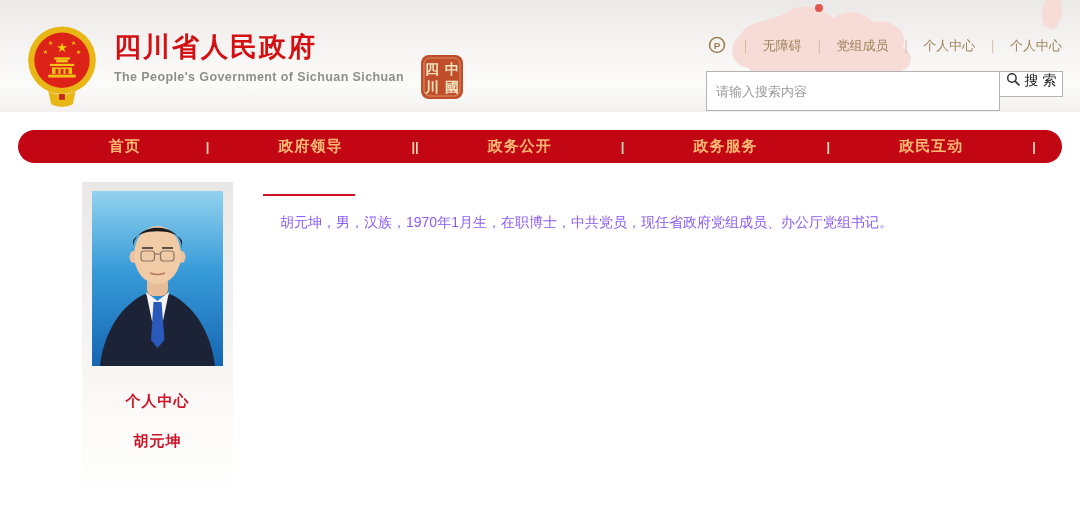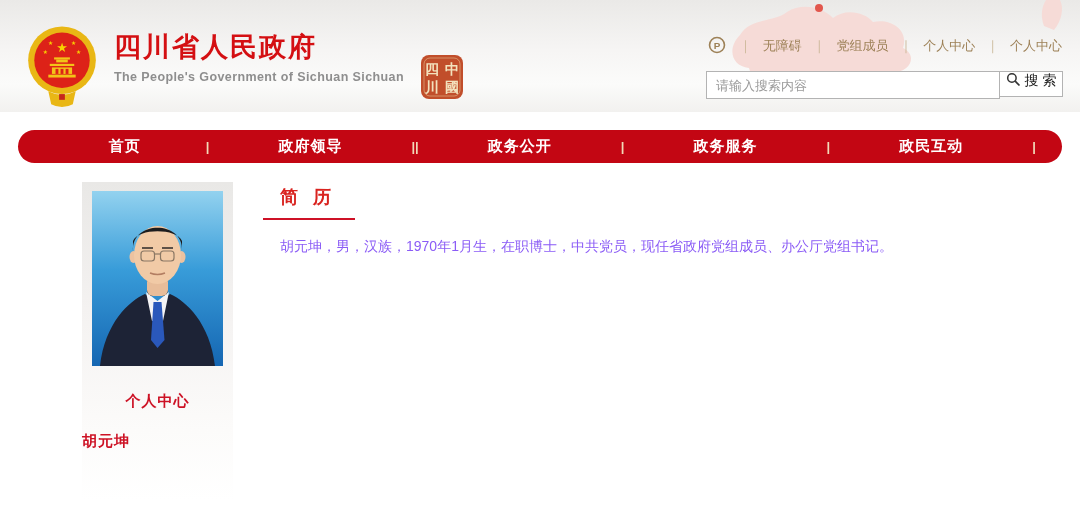--- a/index.html
+++ b/index.html
@@ -28,56 +28,56 @@
     position:absolute; right:18px; top:36px; height:20px;
     display:flex; align-items:center; font-size:13px; color:#9d8157;
   }
   .utility a { color:#9d8157; text-decoration:none; cursor:pointer; }
   .u-sep { color:#c8b493; margin:0 11px; font-size:13px; }
   .u-icon { display:inline-block; margin-right:2px; }
   .search {
     position:absolute; left:706px; top:71px; width:357px; height:26px; display:flex;
   }
   .search input {
-    flex:1; height:28px; border:1px solid #b3b3b3; background:#fff;
+    flex:1; height:40px; border:1px solid #b3b3b3; background:#fff;
     padding:0 9px; font-size:13px; color:#0f172a; outline:none;
     font-family:"Liberation Sans","DejaVu Sans",sans-serif;
   }
   .search input::placeholder { color:#9a9a9a; }
   .search button {
     width:64px; height:26px; margin-left:-1px; border:1px solid #b3b3b3; background:#fff;
     display:flex; align-items:flex-start; justify-content:center; gap:4px;
     font-size:14px; color:#222; cursor:pointer;
     font-family:"Liberation Sans","DejaVu Sans",sans-serif;
   }
   
   .nav {
     position:absolute; left:18px; top:130px; width:1044px; height:33px;
     background:#c30613; border-radius:17px;
     display:flex; align-items:center; padding:0 26px;
   }
   .nav-item {
-    flex:1; text-align:center; color:#ffffff; font-size:15px; font-weight:bold;
+    flex:1; text-align:center; color:#fdba74; font-size:15px; font-weight:bold;
     letter-spacing:1px; cursor:pointer; white-space:nowrap;
   }
   .nav-item.first { flex:0.8; }
   .nav-item.last  { flex:1.1; }
   .nav-sep { color:#f2d9b8; font-size:13px; font-weight:bold; }
   
   .profile-card {
     position:absolute; left:82px; top:182px; width:151px; height:318px;
     background:linear-gradient(180deg,#e9e8e6 0%, #f4f2f1 40%, #fcfbfa 78%, #ffffff 100%);
   }
   .photo { display:block; margin:9px auto 0 auto; width:131px; height:175px; }
   .profile-title {
     margin-top:26px; text-align:center; color:#cd1225; font-size:15px;
     font-weight:bold; letter-spacing:1px;
   }
   .profile-name {
-    margin-top:21px; text-align:left; color:#cd1225; font-size:15px;
+    margin-top:21px; text-align:center; color:#cd1225; font-size:15px;
     font-weight:bold; letter-spacing:1px;
   }
   
   .resume { position:absolute; left:263px; top:185px; width:800px; }
   .resume-heading {
     padding-left:17px; color:#d9231f; font-size:18px; font-weight:bold; letter-spacing:5px;
   }
   .resume-underline { width:92px; height:2px; background:#ce1126; margin-top:9px; }
   .resume-bio {
     padding-left:17px; margin-top:16px; font-size:14px; color:#8b5cf6; line-height:1.55;
@@ -197,16 +197,15 @@
     <line x1="62.5" y1="63" x2="68.5" y2="63" stroke="#8a7764" stroke-width="1.2"></line>
     <line x1="50" y1="57" x2="61" y2="57" stroke="#3a3230" stroke-width="1.6"></line>
     <line x1="70" y1="57" x2="81" y2="57" stroke="#3a3230" stroke-width="1.6"></line>
     <path d="M58 82 Q65.5 85 73 82" fill="none" stroke="#b37e62" stroke-width="1.4"></path>
   </svg>
   <div class="profile-title">个人中心</div>
   <div class="profile-name">胡元坤</div>
 </div>
 
 <div class="resume">
-  <div class="resume-heading">简 历</div>
   <div class="resume-underline"></div>
   <p class="resume-bio">胡元坤，男，汉族，1970年1月生，在职博士，中共党员，现任省政府党组成员、办公厅党组书记。</p>
 </div>
 
 </body></html>

